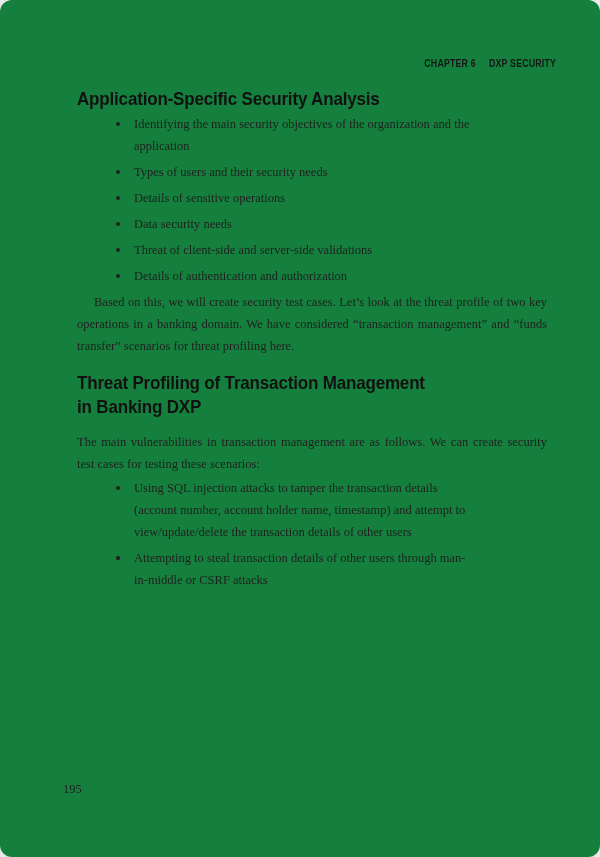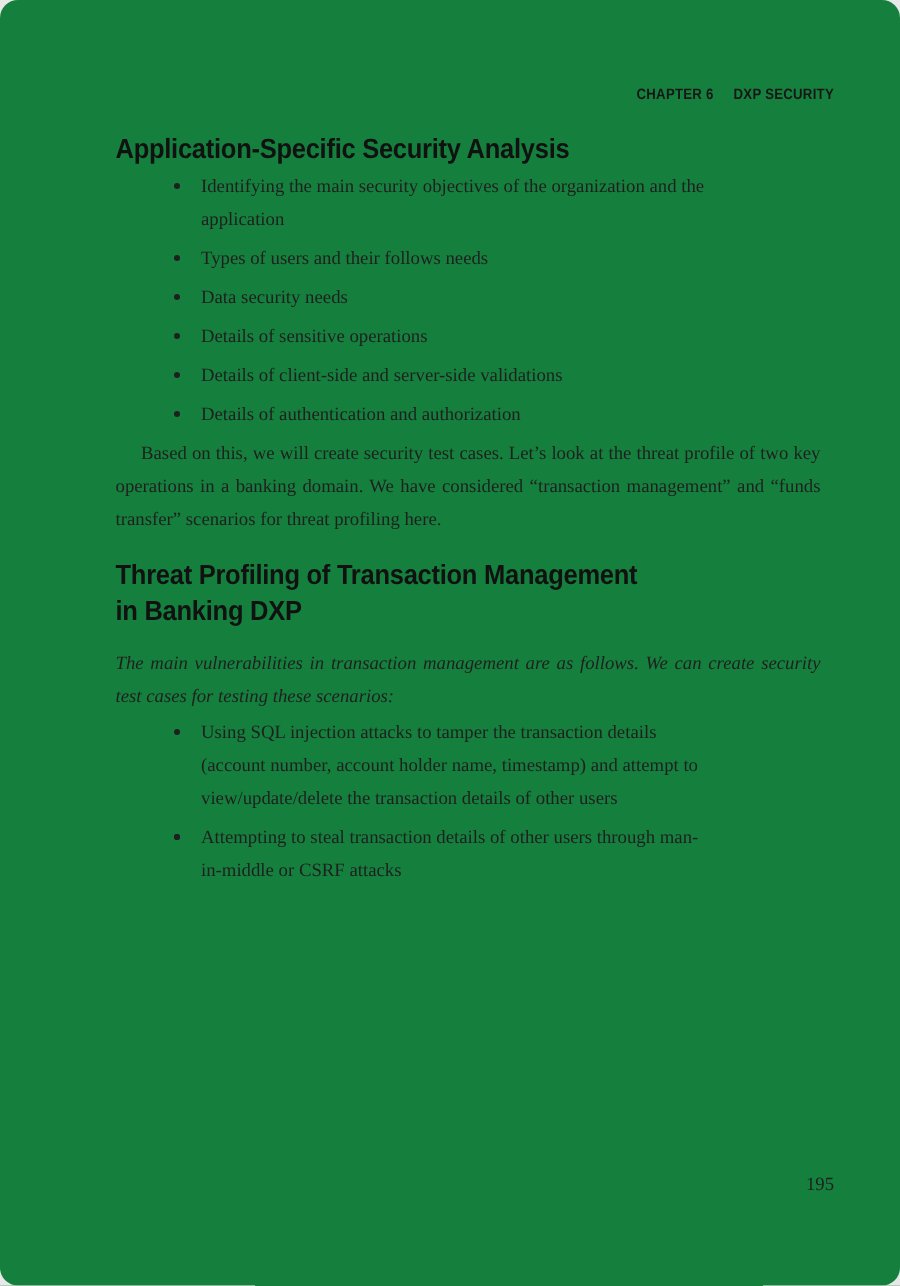--- a/index.html
+++ b/index.html
@@ -49,21 +49,21 @@
     white-space: pre-line;
   }
   p {
     margin: 0;
     font-size: 12.5px;
     line-height: 22px;
     text-align: justify;
   }
   .para-intro { margin-top: 12px; }
   .para-closing { margin-top: 0; text-indent: 17px; }
-  .para-after-h2 { margin-top: 12px; font-style: italic; }
+  .para-after-h2 { margin-top: 12px; }
   h2.second-heading { margin-top: 14px; }
   ul.bullet-list {
     list-style: none;
     margin: 2px 0 0 0;
     padding: 0;
   }
   ul.bullet-list li {
     position: relative;
     padding-left: 57px;
     margin-bottom: 4px;
@@ -78,21 +78,21 @@
     height: 4px;
     border-radius: 50%;
     background: #1f1f1f;
   }
   ul.bullet-list li .li-text { white-space: pre-line; }
   .folio {
     position: absolute;
     top: 782px;
     left: 63px;
     width: 493px;
-    text-align: right;
+    text-align: left;
     font-size: 12.5px;
     color: #1f1f1f;
   }
 </style>
 </head>
 <body>
 
 <div class="page">
 
   <div class="running-header">
@@ -100,24 +100,24 @@
   </div>
 
   <div class="content">
 
     <h1>Application-Specific Security Analysis</h1>
 
 
     <ul class="bullet-list">
       <li><span class="dot"></span><span class="li-text">Identifying the main security objectives of the organization and the
 application</span></li>
-      <li><span class="dot"></span><span class="li-text">Types of users and their follows needs</span></li>
+      <li><span class="dot"></span><span class="li-text">Types of users and their security needs</span></li>
+      <li><span class="dot"></span><span class="li-text">Details of sensitive operations</span></li>
       <li><span class="dot"></span><span class="li-text">Data security needs</span></li>
-      <li><span class="dot"></span><span class="li-text">Details of sensitive operations</span></li>
-      <li><span class="dot"></span><span class="li-text">Details of client-side and server-side validations</span></li>
+      <li><span class="dot"></span><span class="li-text">Threat of client-side and server-side validations</span></li>
       <li><span class="dot"></span><span class="li-text">Details of authentication and authorization</span></li>
     </ul>
 
     <p class="para-closing">Based on this, we will create security test cases. Let’s look at the threat profile of two key operations in a banking domain. We have considered “transaction management” and “funds transfer” scenarios for threat profiling here.</p>
 
     <h2 class="second-heading">Threat Profiling of Transaction Management
 in Banking DXP</h2>
 
     <p class="para-after-h2">The main vulnerabilities in transaction management are as follows. We can create security test cases for testing these scenarios:</p>
 

